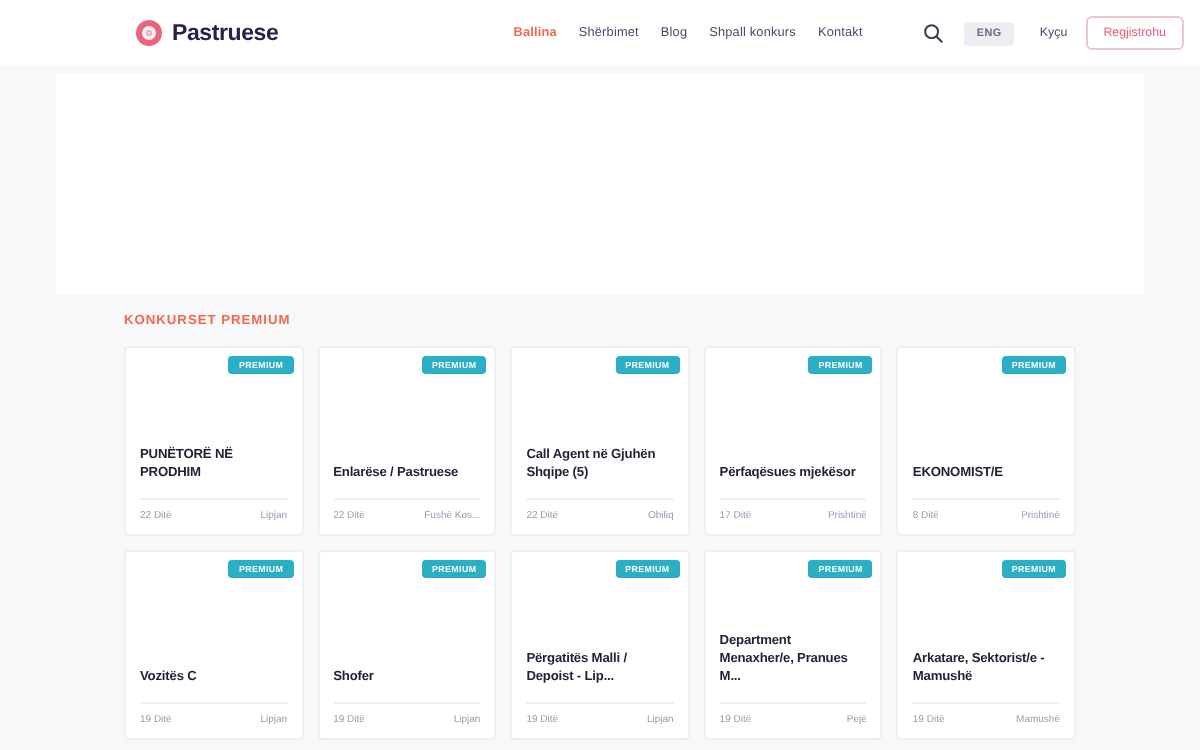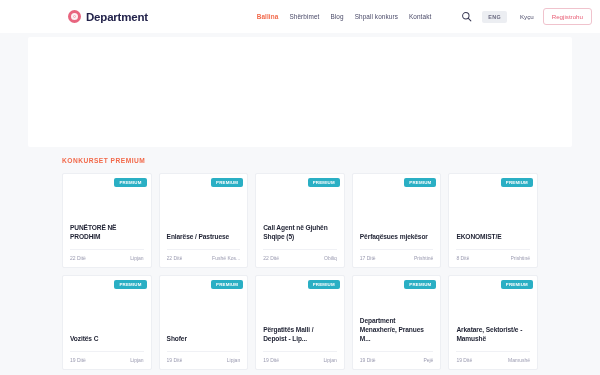--- a/index.html
+++ b/index.html
@@ -174,21 +174,21 @@
     max-width: 52%;
   }
 </style>
 </head>
 <body>
 
 <div class="header">
 
   <div class="brand">
     <span class="brand-mark"></span>
-    <span class="brand-name">Department</span>
+    <span class="brand-name">Pastruese</span>
   </div>
 
   <nav class="nav">
     <span class="nav-item active">Ballina</span>
     <span class="nav-item">Shërbimet</span>
     <span class="nav-item">Blog</span>
     <span class="nav-item">Shpall konkurs</span>
     <span class="nav-item">Kontakt</span>
   </nav>
 

